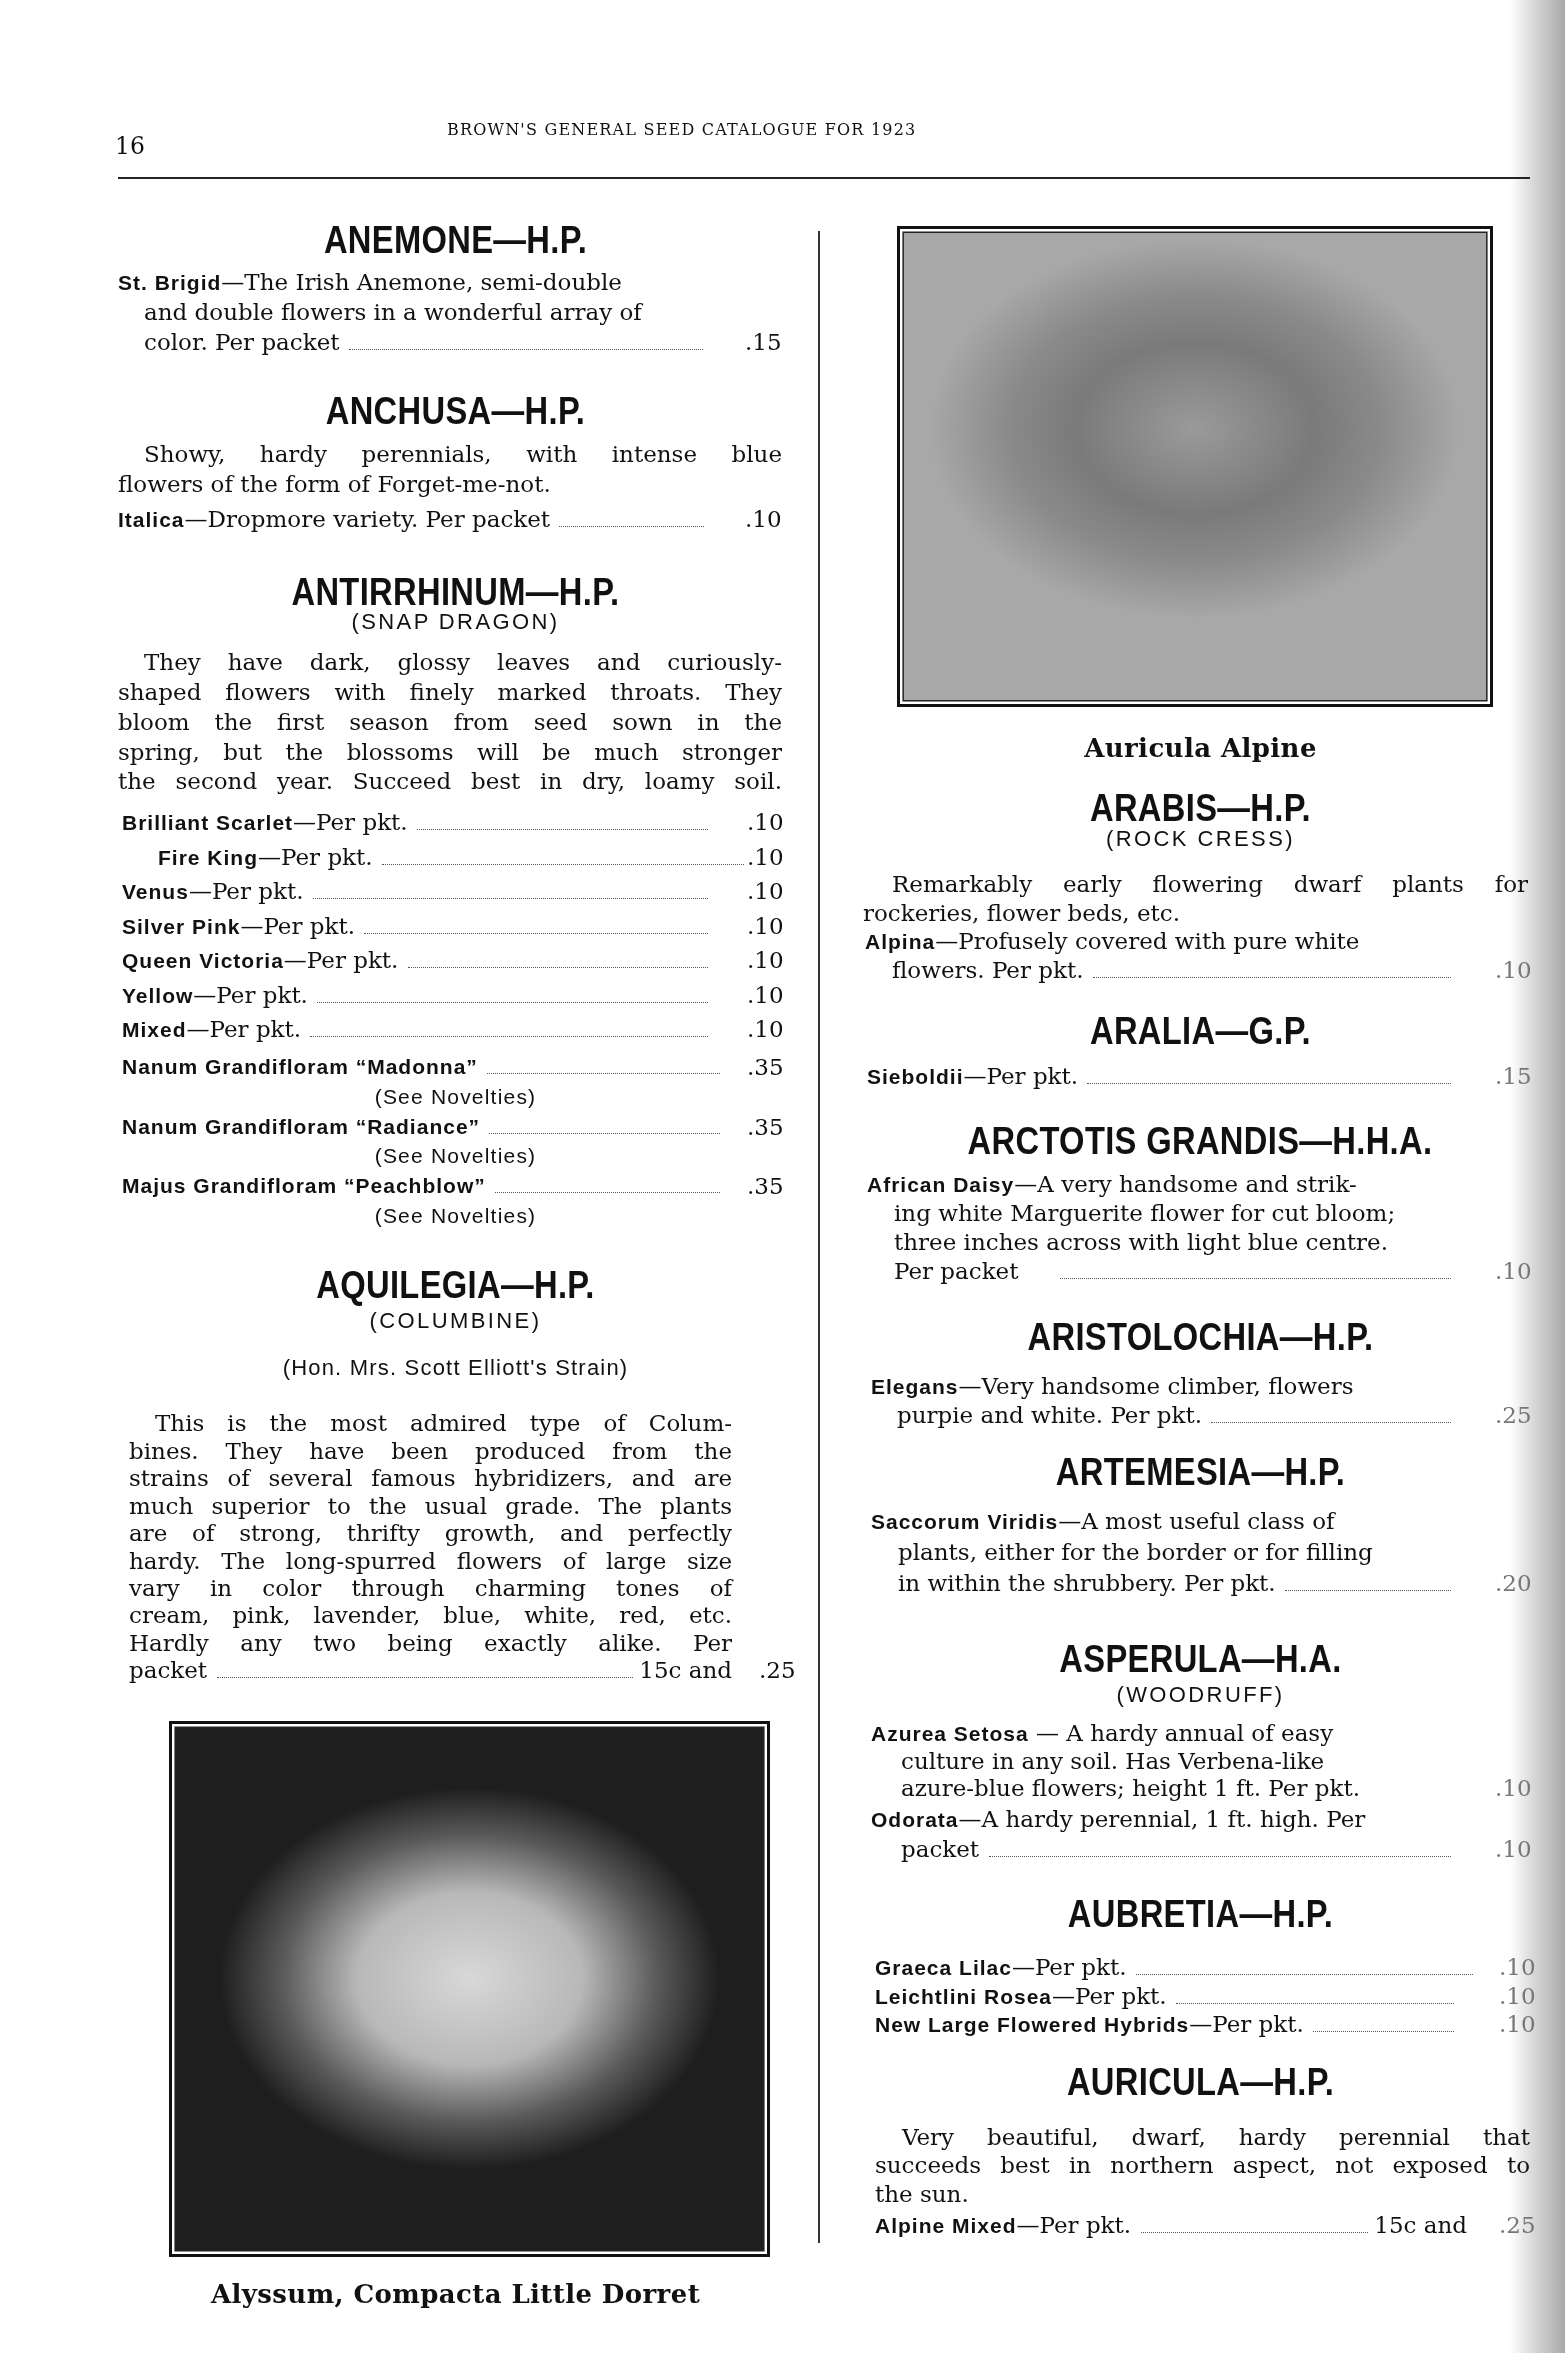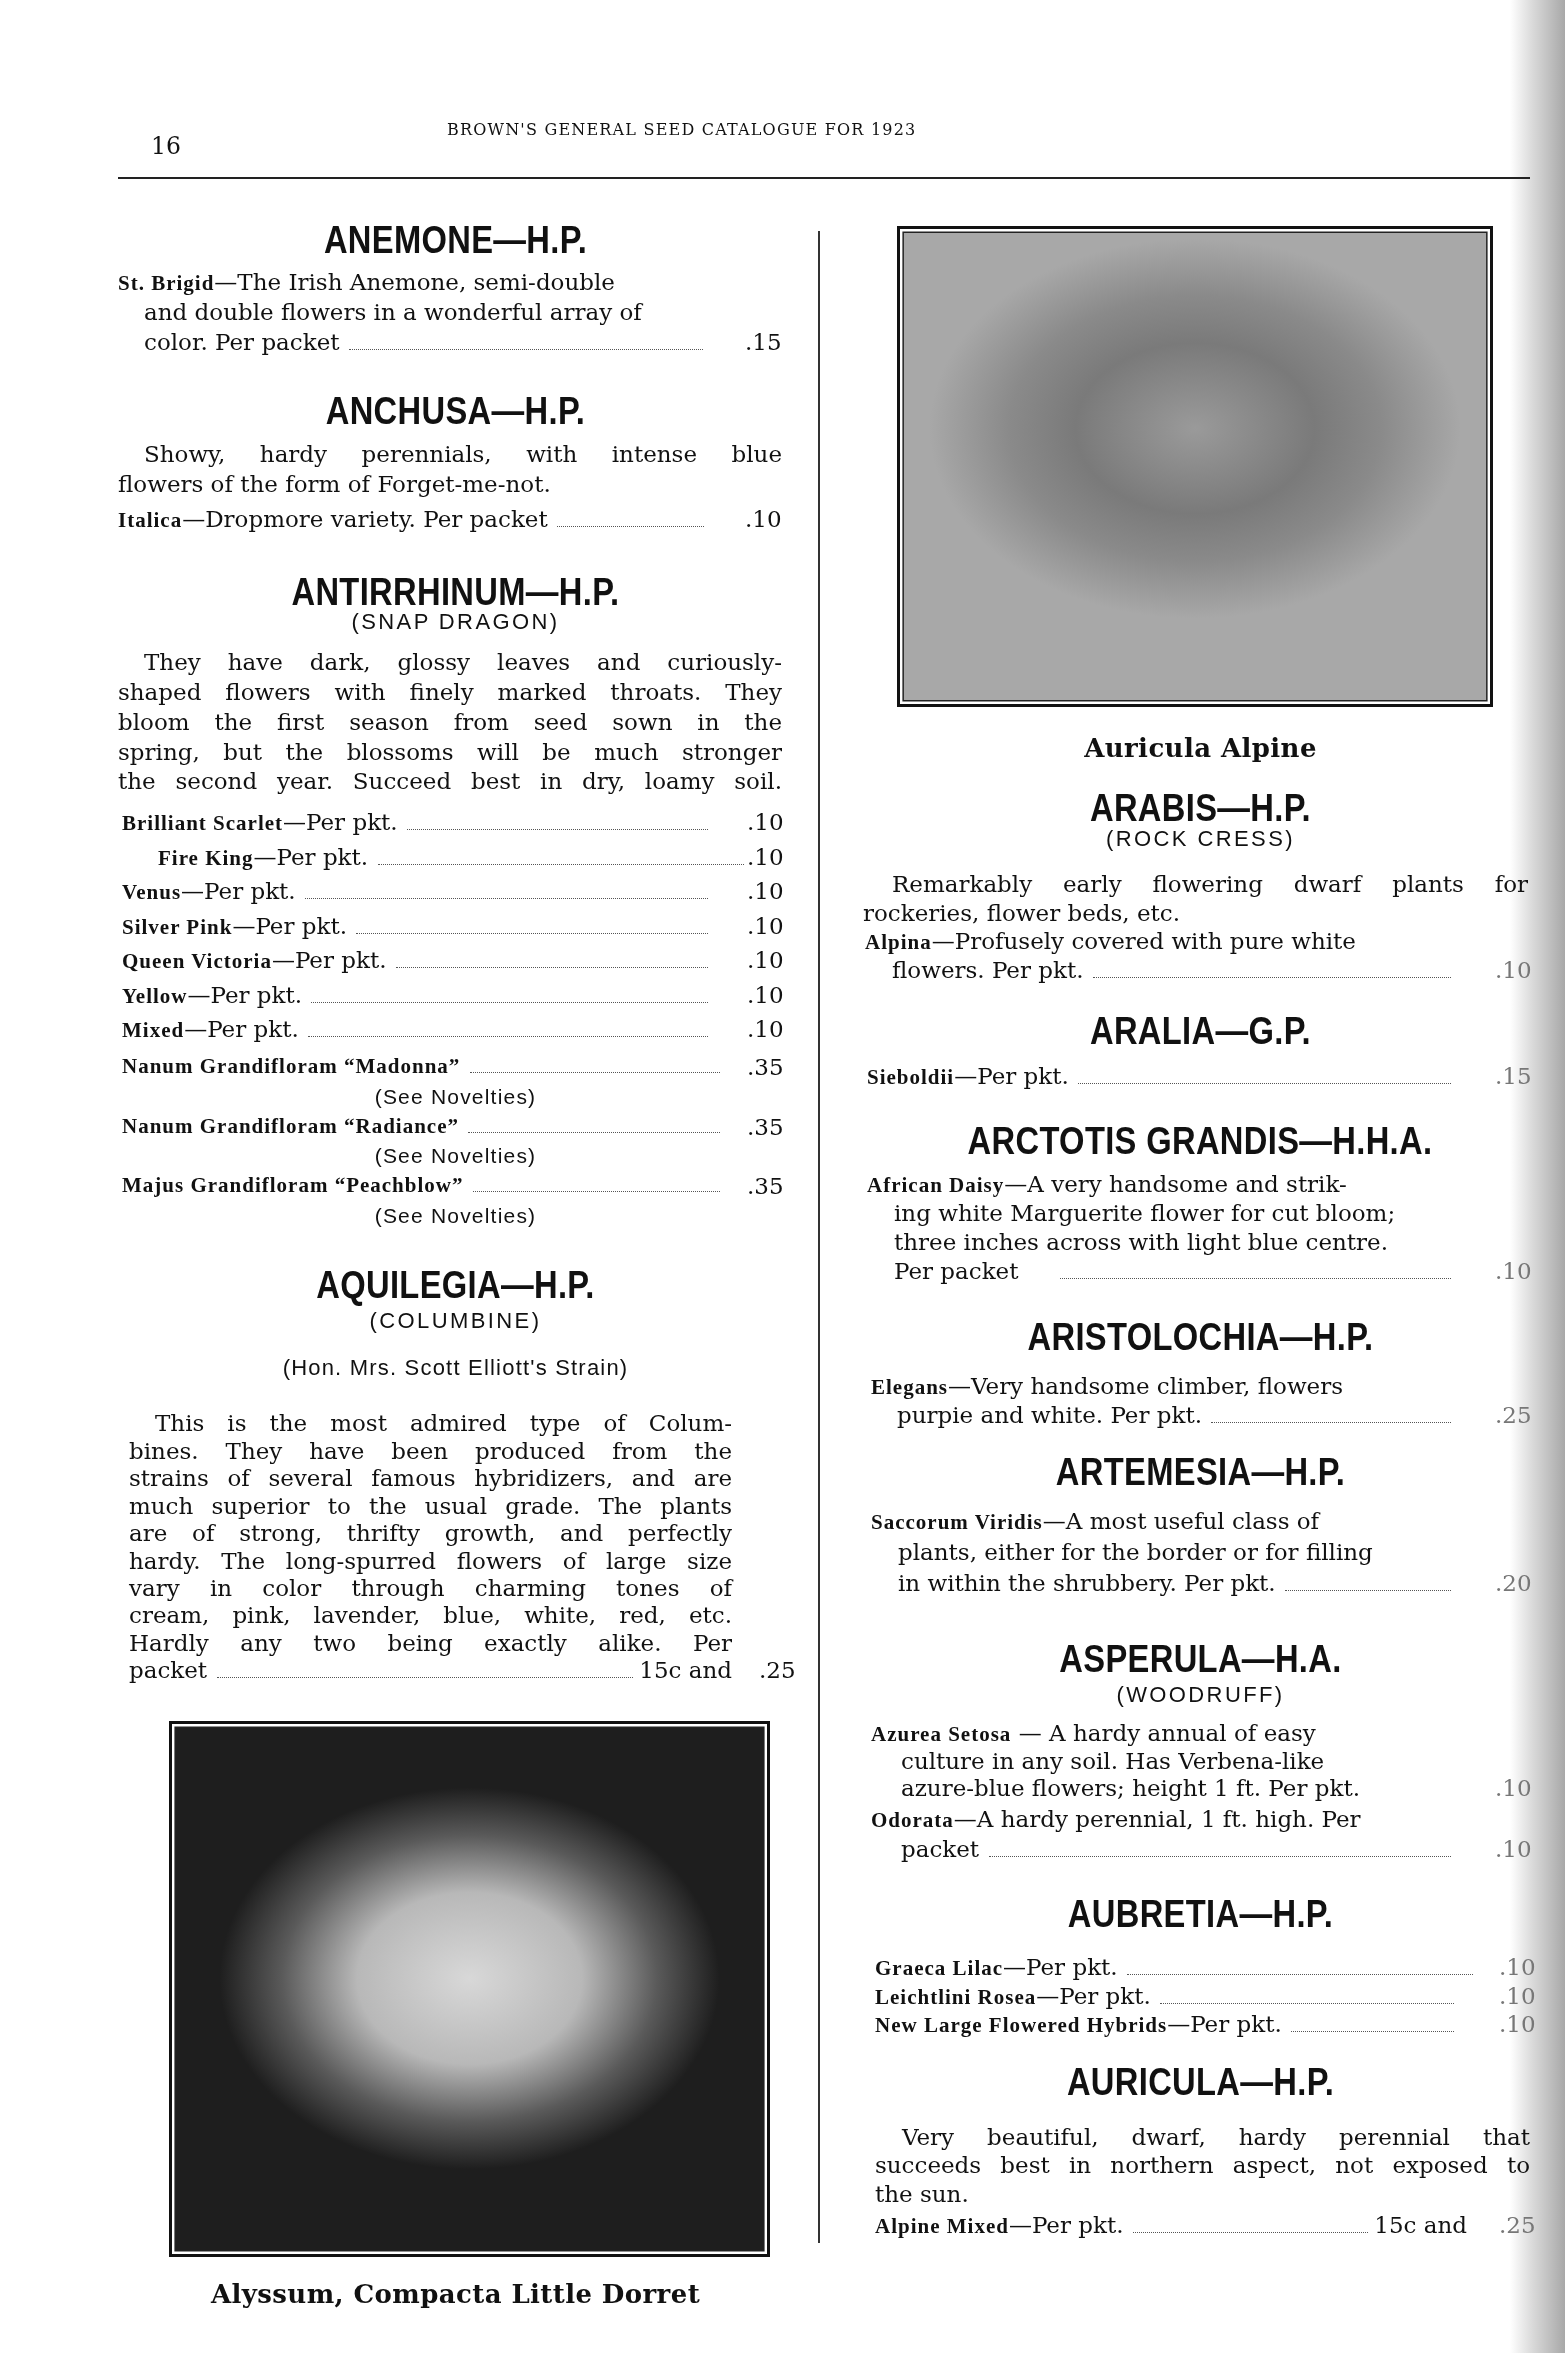--- a/index.html
+++ b/index.html
@@ -1,33 +1,33 @@
 <!DOCTYPE html>
 <html style="font-size:12.6px"><head>
 <meta charset="utf-8">
 <style>
   html,body{margin:0;padding:0;}
   body{width:1565px;height:2354px;position:relative;background:#ffffff;overflow:hidden;
        font-family:"DejaVu Serif","Liberation Serif",serif;color:#111;}
   .page-curl{position:absolute;top:0;right:0;width:55px;height:2354px;
        background:linear-gradient(to right,rgba(255,255,255,0) 0%,rgba(150,150,150,0.35) 40%,rgba(110,110,110,0.6) 100%);}
   .abs{position:absolute;}
-  .page-number{left:115px;top:132px;font-size:23.5px;font-family:"DejaVu Serif",serif;margin-left:36px;}
+  .page-number{left:115px;top:132px;font-size:23.5px;font-family:"DejaVu Serif",serif;}
   .running-head{left:447px;top:120px;font-size:16px;letter-spacing:1.2px;font-family:"DejaVu Serif",serif;}
   .header-rule{left:118px;top:177px;width:1412px;height:2.4px;background:#222;}
   .col-divider{left:818px;top:231px;width:1.6px;height:2012px;background:#333;}
 
   .heading{position:absolute;font-family:"Liberation Sans","DejaVu Sans",sans-serif;font-weight:bold;
        font-size:38px;letter-spacing:0.4px;transform:scaleX(0.86);transform-origin:center;
        white-space:nowrap;text-align:center;line-height:1;}
   .subhead{position:absolute;font-family:"Liberation Sans","DejaVu Sans",sans-serif;font-size:22px;
        letter-spacing:2.4px;white-space:nowrap;text-align:center;line-height:1;}
   .line{position:absolute;font-size:23px;white-space:nowrap;line-height:1;font-family:"DejaVu Serif",serif;}
   .line.just{text-align:justify;text-align-last:justify;}
-  .vname{font-family:Liberation Serif, serif;font-weight:bold;font-size:21px;letter-spacing:1px;}
+  .vname{font-family:Liberation Sans, sans-serif;font-weight:bold;font-size:21px;letter-spacing:1px;}
   .item{position:absolute;display:flex;align-items:baseline;white-space:nowrap;font-size:23px;line-height:1;}
   .item .leader{flex:1;border-bottom:1.6px dotted #555;margin:0 6.3px 3.1px 9.4px;height:0;}
   .price{position:absolute;font-size:23px;line-height:1;white-space:nowrap;font-family:"DejaVu Serif",serif;}
   .price.faded{color:#777;}
   .photo{position:absolute;border:3.1px solid #111;box-shadow:inset 0 0 0 2.4px #fff, inset 0 0 0 3.9px #222;}
   .caption{position:absolute;font-family:"DejaVu Serif",serif;font-weight:bold;font-size:26px;white-space:nowrap;text-align:center;letter-spacing:0.4px;}
 </style>
 </head>
 <body>
 

